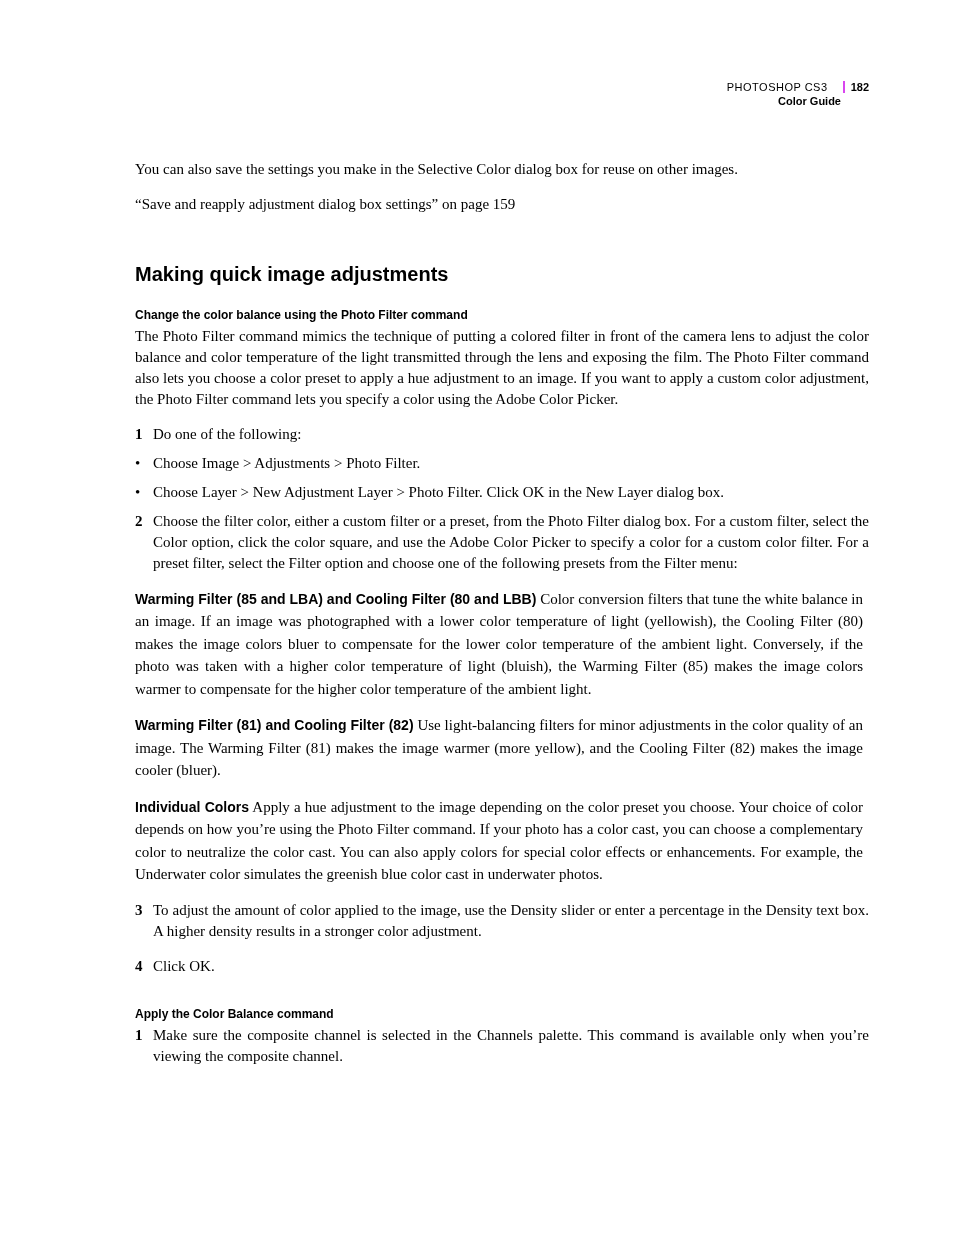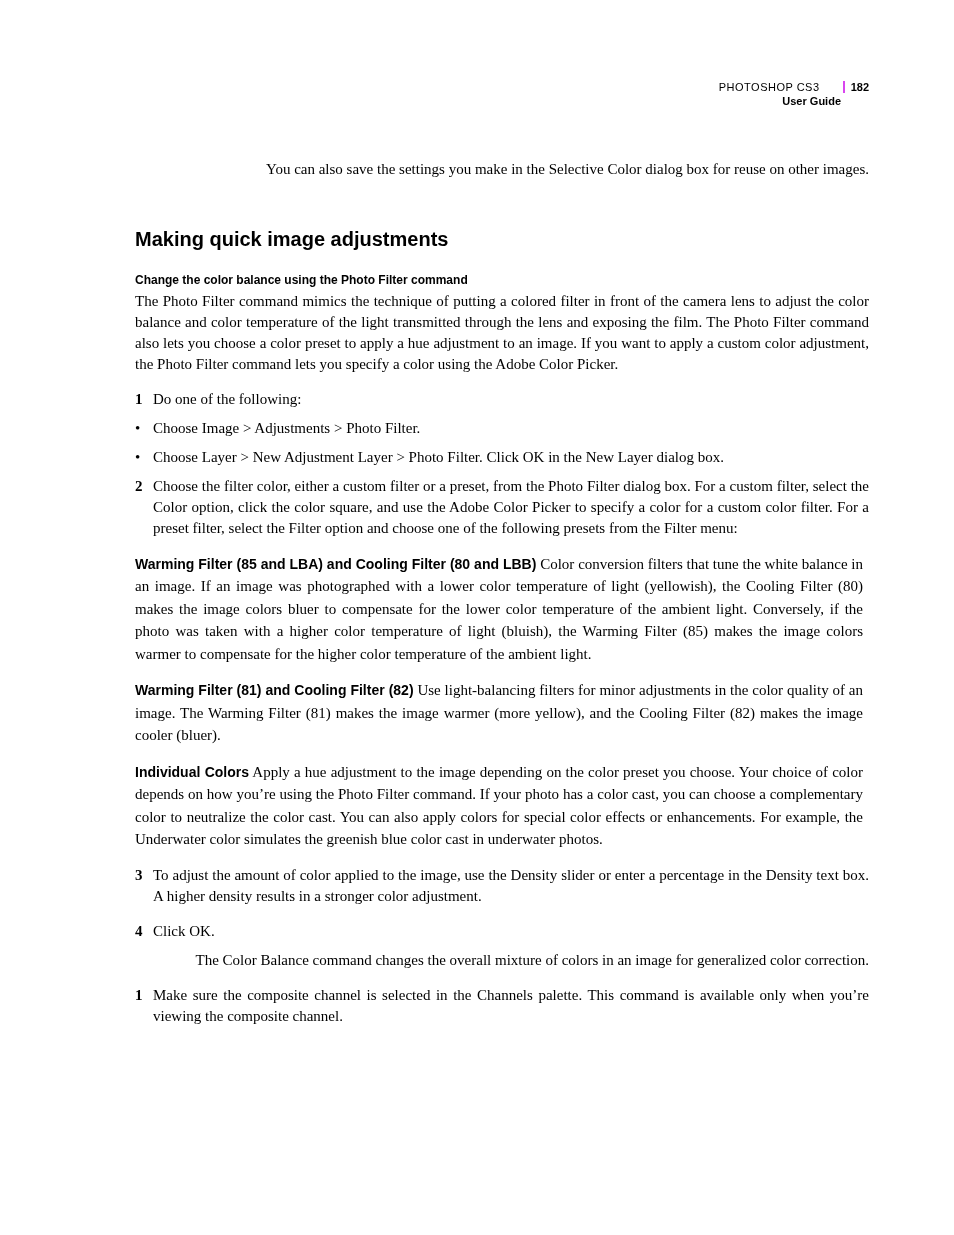--- a/index.html
+++ b/index.html
@@ -24,31 +24,31 @@
     display: inline-block;
   }
   .header-product {
     letter-spacing: 0.5px;
     margin-left: 48px;
   }
   .header-pagenum {
     font-weight: bold;
     border-left: 2px solid #d946ef;
     padding-left: 6px;
-    margin-left: 20px;
+    margin-left: 12px;
   }
   .header-sub {
     font-weight: bold;
     padding-right: 28px;
   }
   .body-text {
     font-size: 15px;
     line-height: 1.4;
     margin: 0 0 14px 0;
-    text-align: right;
+    text-align: left;
   }
   .justify {
     text-align: justify;
   }
   .see-also {
     font-family: "Myriad Pro", "Helvetica Neue", Arial, sans-serif;
     font-weight: bold;
     font-size: 15px;
     margin: 28px 0 4px 0;
   }
@@ -98,25 +98,26 @@
 </head>
 <body>
 
 <div class="page">
 
   <div class="header">
     <div class="header-line1">
       <span class="header-product">PHOTOSHOP CS3</span>
       <span class="header-pagenum">182</span>
     </div>
-    <div class="header-sub">User Guide</div>
+    <div class="header-sub">Color Guide</div>
   </div>
 
   <p class="body-text">You can also save the settings you make in the Selective Color dialog box for reuse on other images.</p>
 
+  <p class="body-text">“Save and reapply adjustment dialog box settings” on page 159</p>
 
   <h1 class="section-title">Making quick image adjustments</h1>
 
   <h2 class="subsection">Change the color balance using the Photo Filter command</h2>
   <p class="body-text justify">The Photo Filter command mimics the technique of putting a colored filter in front of the camera lens to adjust the color balance and color temperature of the light transmitted through the lens and exposing the film. The Photo Filter command also lets you choose a color preset to apply a hue adjustment to an image. If you want to apply a custom color adjustment, the Photo Filter command lets you specify a color using the Adobe Color Picker.</p>
 
   <div class="list-item">
     <div class="list-marker">1</div>
     <div class="list-content">Do one of the following:</div>
   </div>
@@ -151,20 +152,20 @@
   <div class="list-item justify" style="margin-bottom:14px">
     <div class="list-marker">3</div>
     <div class="list-content" style="text-align:justify">To adjust the amount of color applied to the image, use the Density slider or enter a percentage in the Density text box. A higher density results in a stronger color adjustment.</div>
   </div>
 
   <div class="list-item">
     <div class="list-marker">4</div>
     <div class="list-content">Click OK.</div>
   </div>
 
-  <p class="body-text">The Color Balance command changes the overall mixture of colors in an image for generalized color correction.</p>
+  <h2 class="subsection" style="margin-top:30px">Apply the Color Balance command</h2>
 
   <div class="list-item justify">
     <div class="list-marker">1</div>
     <div class="list-content" style="text-align:justify">Make sure the composite channel is selected in the Channels palette. This command is available only when you’re viewing the composite channel.</div>
   </div>
 
 </div>
 
 </body></html>

